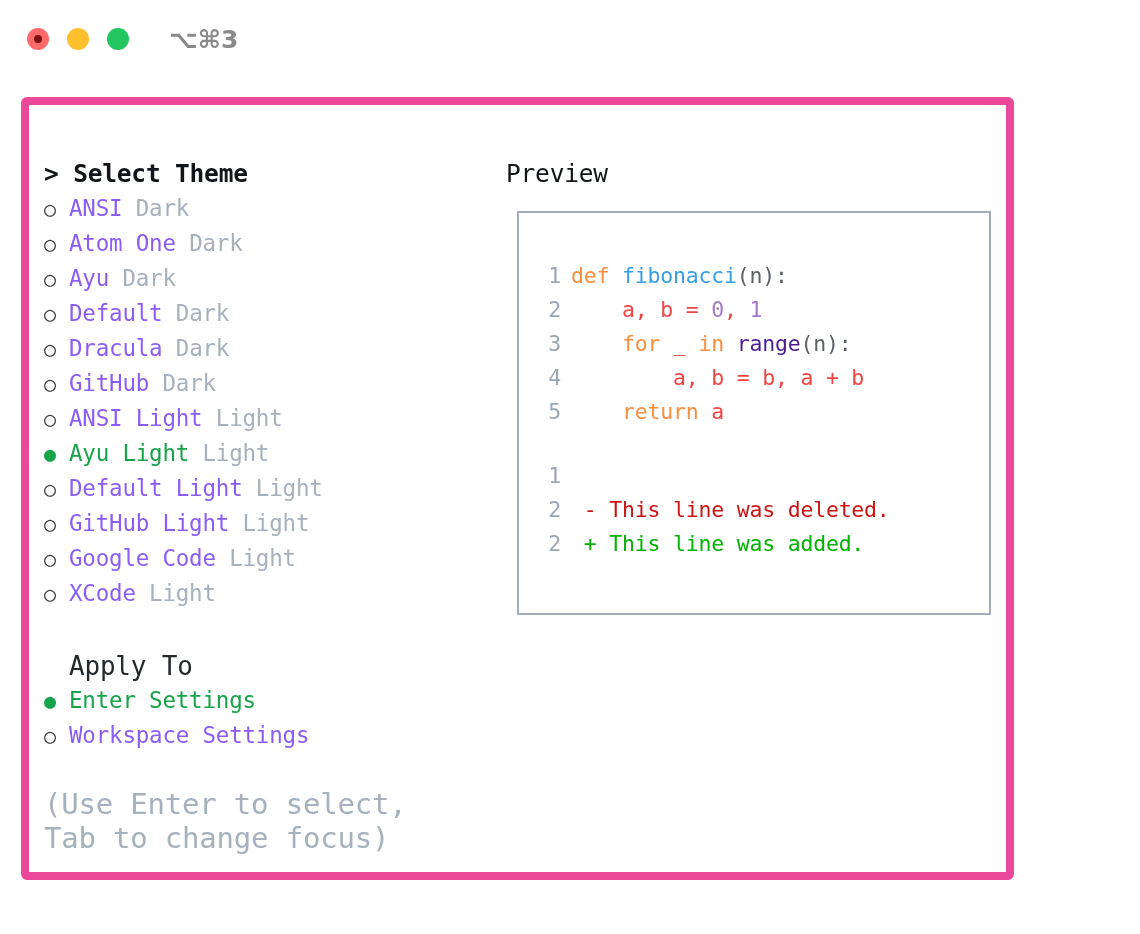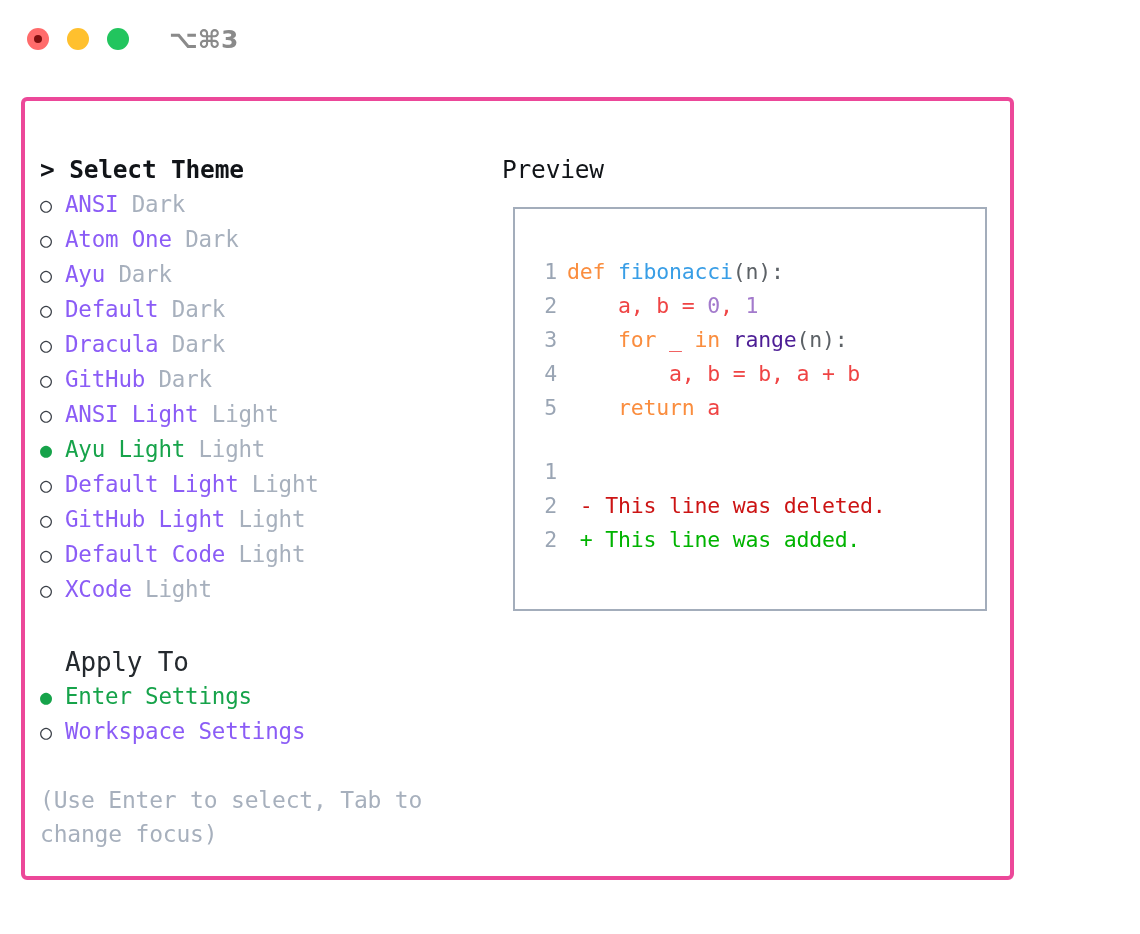--- a/index.html
+++ b/index.html
@@ -68,21 +68,21 @@
     letter-spacing: 0px;
   }
 
   
   .card {
     position: absolute;
     left: 21px;
     top: 97px;
     width: 993px;
     height: 783px;
-    border: 4px solid #ec4899;
+    border: 8px solid #ec4899;
     border-radius: 6px;
     background: #ffffff;
     box-sizing: border-box;
   }
 
   .columns {
     position: absolute;
     left: 0; top: 0;
     width: 100%;
     height: 100%;
@@ -134,21 +134,21 @@
     line-height: 34px;
     padding-left: 25px;
     white-space: pre;
     letter-spacing: -0.2px;
   }
 
   .spacer-lg { height: 38px; }
   .spacer-sm { height: 34px; }
 
   .hint {
-    font-size: 23px;
+    font-size: 29px;
     color: #A7B0BD;
     line-height: 34px;
     max-width: 400px;
     letter-spacing: -0.2px;
   }
 
   
   .right-col {
     position: absolute;
     left: 477px;
@@ -232,21 +232,21 @@
             <div class="opt-row"><span class="bullet">○</span><span class="opt-name">ANSI </span><span class="opt-kind">Dark</span></div>
             <div class="opt-row"><span class="bullet">○</span><span class="opt-name">Atom One </span><span class="opt-kind">Dark</span></div>
             <div class="opt-row"><span class="bullet">○</span><span class="opt-name">Ayu </span><span class="opt-kind">Dark</span></div>
             <div class="opt-row"><span class="bullet">○</span><span class="opt-name">Default </span><span class="opt-kind">Dark</span></div>
             <div class="opt-row"><span class="bullet">○</span><span class="opt-name">Dracula </span><span class="opt-kind">Dark</span></div>
             <div class="opt-row"><span class="bullet">○</span><span class="opt-name">GitHub </span><span class="opt-kind">Dark</span></div>
             <div class="opt-row"><span class="bullet">○</span><span class="opt-name">ANSI Light </span><span class="opt-kind">Light</span></div>
             <div class="opt-row selected"><span class="bullet on">●</span><span class="opt-name">Ayu Light </span><span class="opt-kind">Light</span></div>
             <div class="opt-row"><span class="bullet">○</span><span class="opt-name">Default Light </span><span class="opt-kind">Light</span></div>
             <div class="opt-row"><span class="bullet">○</span><span class="opt-name">GitHub Light </span><span class="opt-kind">Light</span></div>
-            <div class="opt-row"><span class="bullet">○</span><span class="opt-name">Default Code </span><span class="opt-kind">Light</span></div>
+            <div class="opt-row"><span class="bullet">○</span><span class="opt-name">Google Code </span><span class="opt-kind">Light</span></div>
             <div class="opt-row"><span class="bullet">○</span><span class="opt-name">XCode </span><span class="opt-kind">Light</span></div>
           </div>
 
         <div class="spacer-lg"></div>
 
         <div class="section-label">Apply To</div>
 
         <div id="apply-list">
             <div class="opt-row selected"><span class="bullet on">●</span><span class="opt-name">Enter Settings</span></div>
             <div class="opt-row"><span class="bullet">○</span><span class="opt-name">Workspace Settings</span></div>

